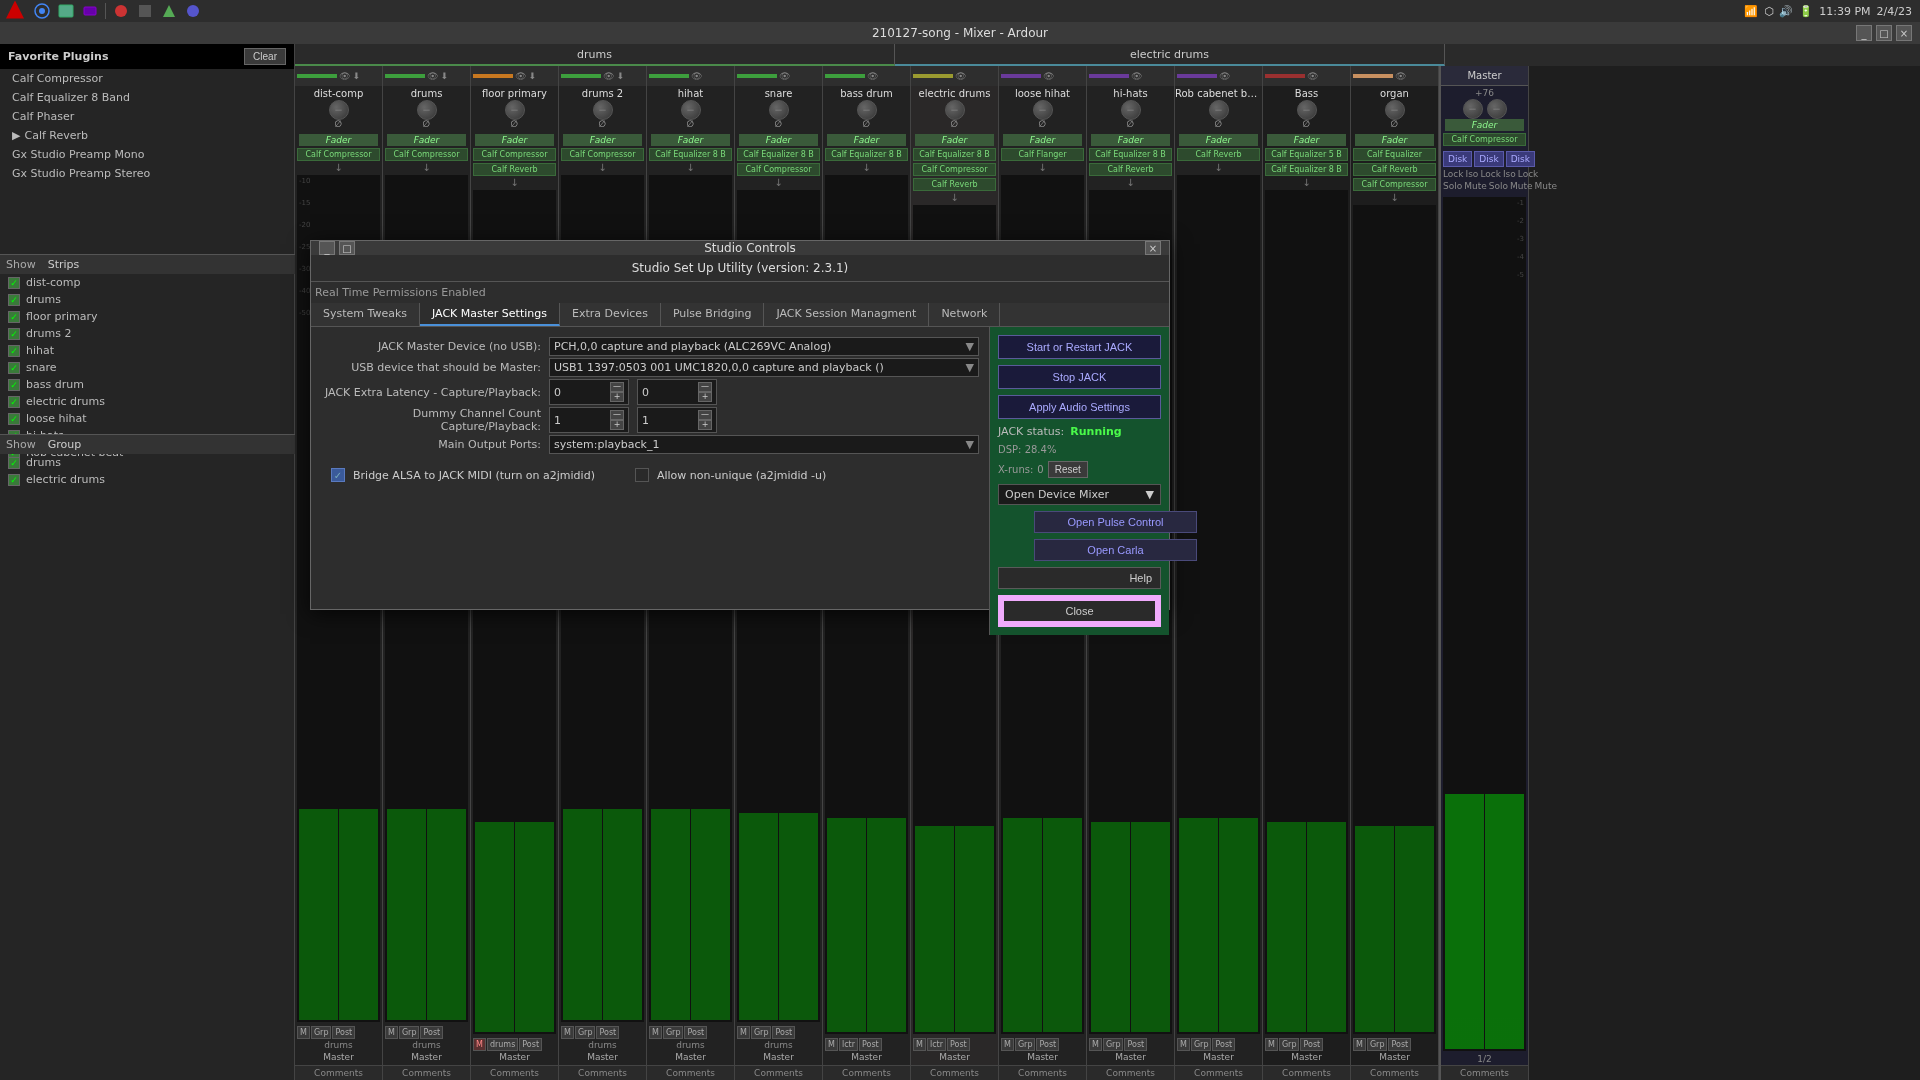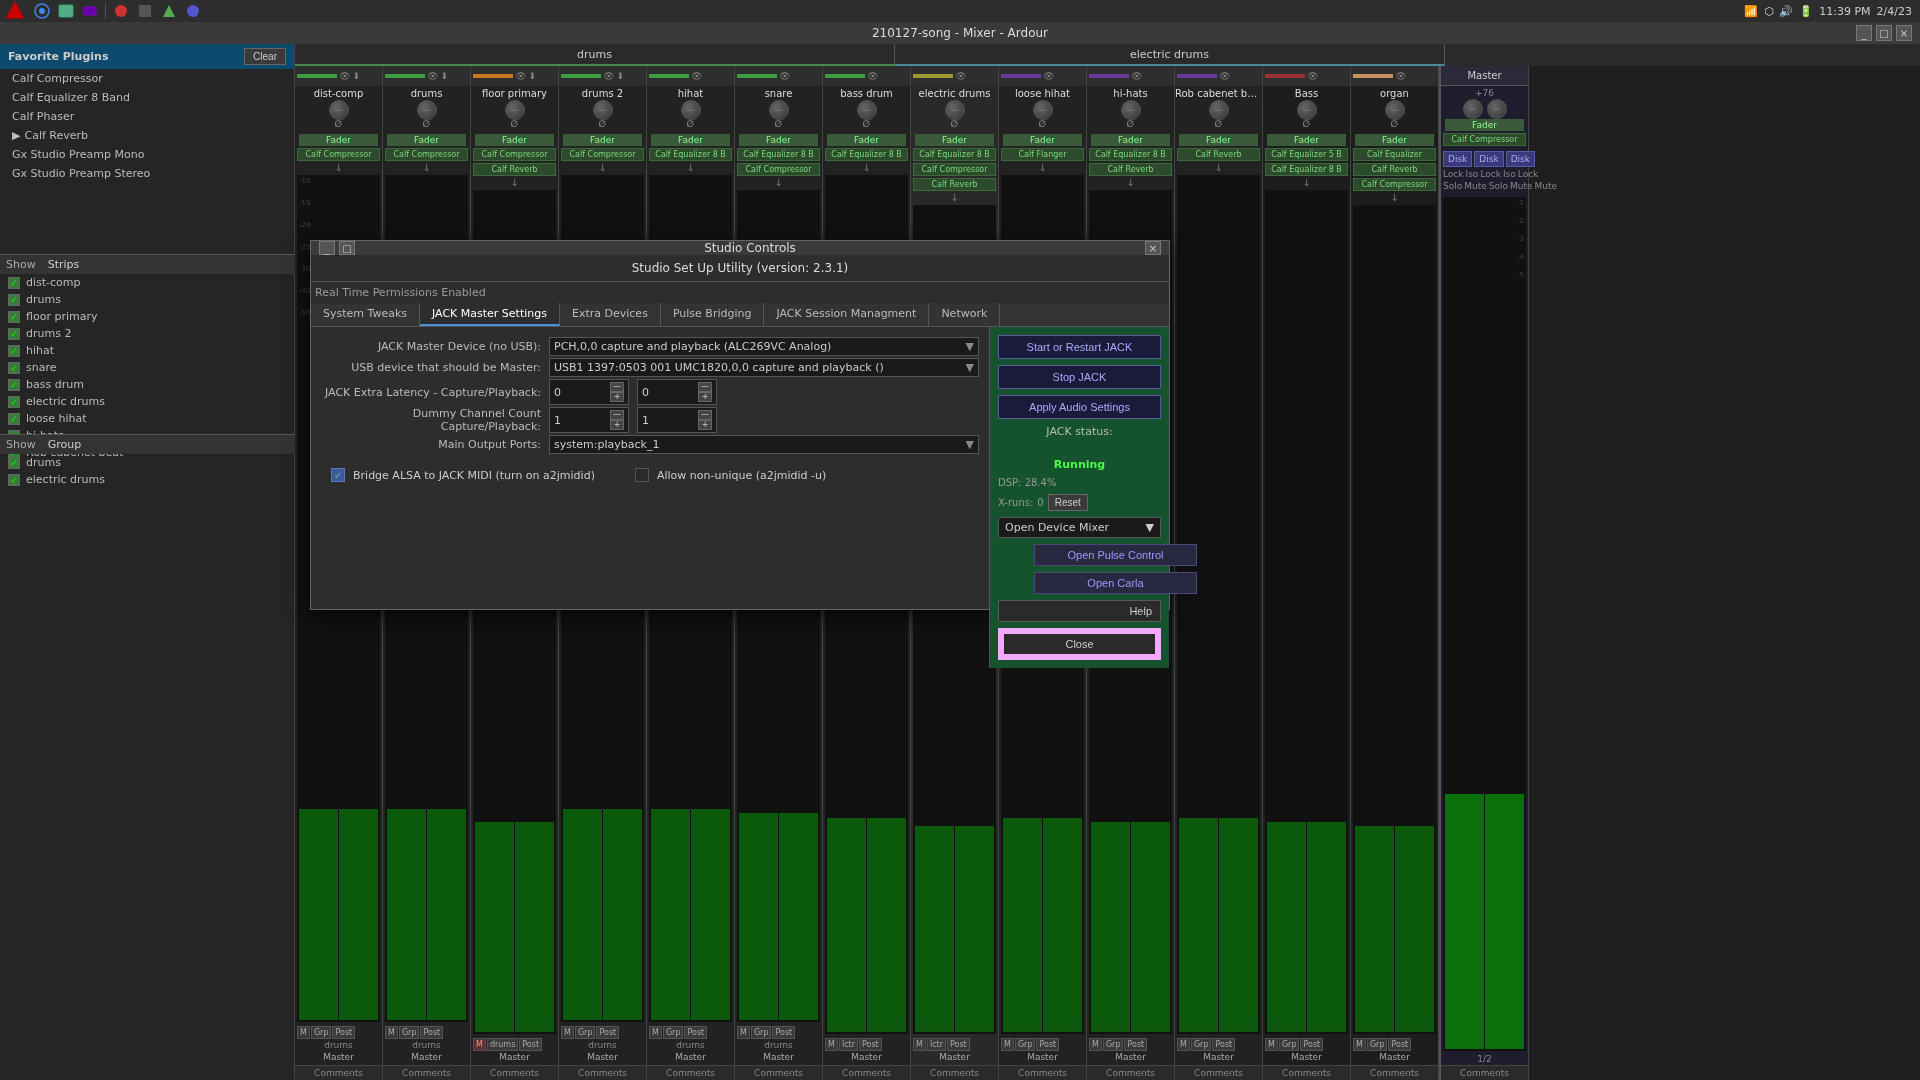--- a/index.html
+++ b/index.html
@@ -69,21 +69,21 @@
     #sidebar {
       position: absolute;
       top: 44px; left: 0;
       width: 295px;
       height: calc(100% - 44px);
       background: #252525;
       border-right: 1px solid #444;
       z-index: 50;
     }
     #sidebar-header {
-      background: #0c4a6e;
+      background: #000000;
       padding: 4px 8px;
       font-size: 11px;
       font-weight: bold;
       color: #ccc;
       display: flex; align-items: center; justify-content: space-between;
     }
     .sidebar-plugin {
       padding: 3px 12px;
       font-size: 11px;
       color: #bbb;
@@ -193,20 +193,21 @@
       font-size: 9px;
       color: #aaa;
     }
     .ch-fader-label {
       background: #3a5a3a;
       margin: 1px 4px;
       text-align: center;
       font-size: 9px;
       color: #8ef88e;
       padding: 1px 0;
+      font-style: italic;
     }
     .ch-plugin {
       background: #2d4a2d;
       margin: 1px 2px;
       text-align: center;
       font-size: 8px;
       color: #7ada7a;
       padding: 1px 0;
       white-space: nowrap;
       overflow: hidden;
@@ -395,22 +396,22 @@
       background: #1a1a3a;
       border: 1px solid #5a5a9a;
       color: #aaf;
       padding: 5px 8px;
       font-size: 11px;
       cursor: pointer;
       text-align: center;
       width: 100%;
     }
     .sc-status-row {
-      display: flex; align-items: center; gap: 20px;
-      font-size: 11px; color: #bbb; flex-direction: column;
+      display: flex; align-items: center; gap: 6px;
+      font-size: 11px; color: #bbb;
     }
     .sc-running { color: #4afa4a; font-weight: bold; }
     .sc-info { font-size: 10px; color: #999; }
     .sc-reset-btn {
       background: #3a3a3a;
       border: 1px solid #666;
       color: #ccc;
       padding: 2px 6px;
       font-size: 10px;
       cursor: pointer;

